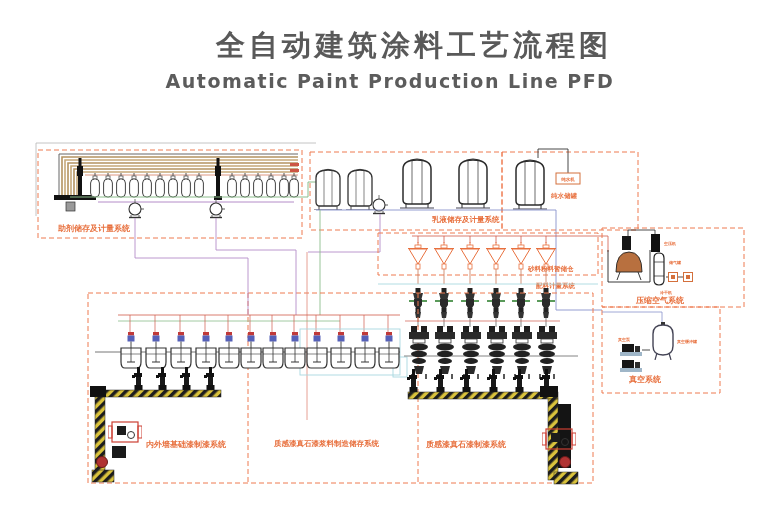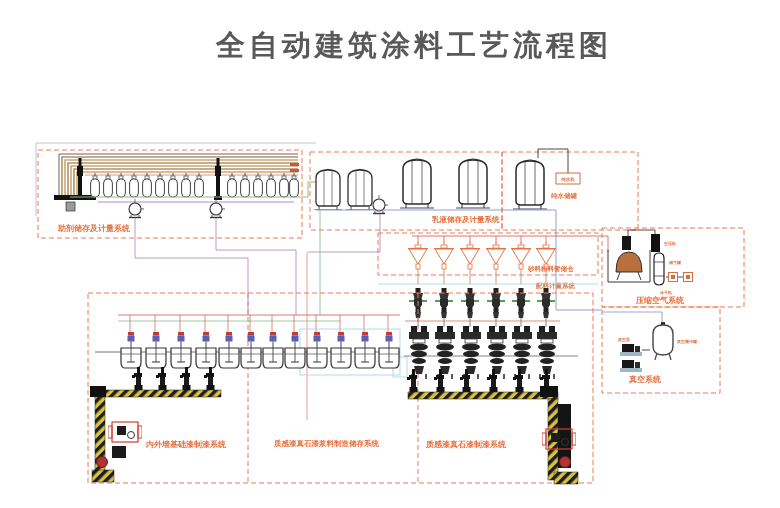--- a/index.html
+++ b/index.html
@@ -15,20 +15,21 @@
   .box{fill:none;stroke:#ee7a50;stroke-width:1;stroke-dasharray:5 3;}
   .watermark{position:absolute;left:588px;top:448px;width:185px;height:48px;
         display:flex;align-items:center;gap:6px;color:#fff;font-size:23px;font-weight:bold;
         -webkit-text-stroke:0.9px #cfcfcf;text-shadow:0 0 2px #e0e0e0;white-space:nowrap;}
 </style>
 </head>
 <body>
 
 <div class="page">
   <div class="title-zh">全自动建筑涂料工艺流程图</div>
+  <div class="title-en">Automatic Paint Production Line PFD</div>
 
   <svg class="diagram" viewBox="0 0 780 508">
     <defs>
       <pattern id="hz" width="7" height="7" patternUnits="userSpaceOnUse" patternTransform="rotate(45)">
         <rect width="7" height="7" fill="#d9c23c"></rect>
           <rect width="3.5" height="7" fill="#1d1d1d"></rect>
       </pattern>
       <symbol id="vessel-s" viewBox="0 0 10 26">
         <line x1="5" y1="0" x2="5" y2="3" stroke="#555" stroke-width="1"></line>
         <rect x="3" y="3" width="4" height="3" fill="#fff" stroke="#555" stroke-width="0.8"></rect>

